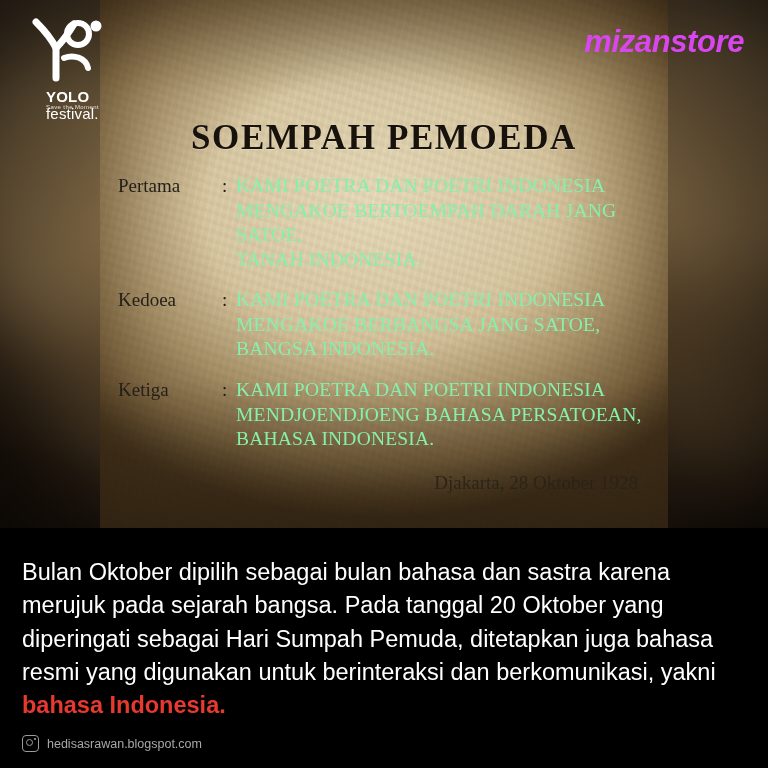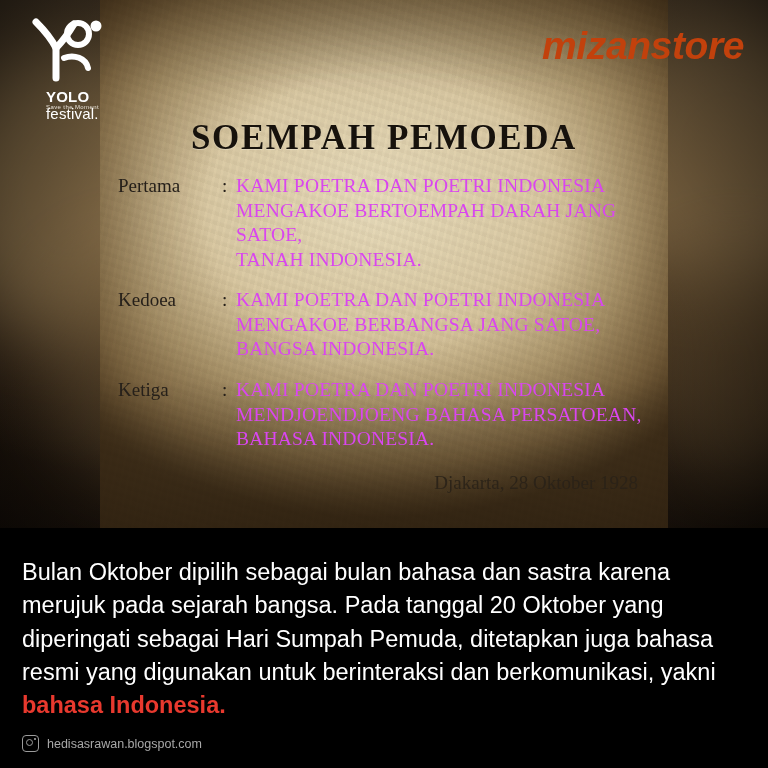--- a/index.html
+++ b/index.html
@@ -123,21 +123,21 @@
     font-family: "Liberation Serif", serif;
     font-size: 19px;
     color: #26201a;
     padding-top: 1px;
   }
   .clause-body {
     flex: 1 1 auto;
     font-family: "Liberation Serif", serif;
     font-size: 19.5px;
     line-height: 1.26;
-    color: #d946ef;
+    color: #86efac;
     letter-spacing: .2px;
     white-space: pre-line;
   }
   .doc-place {
     position: absolute;
     right: 30px;
     bottom: 34px;
     font-family: "Liberation Serif", serif;
     font-size: 19px;
     color: #2a2218;
@@ -171,22 +171,22 @@
     color: #e8e2d8;
     font-size: 6px;
     letter-spacing: .4px;
   }
 
   
   .brand {
     position: absolute;
     right: 24px;
     top: 24px;
-    color: #c2410c;
-    font-size: 39px;
+    color: #d946ef;
+    font-size: 31px;
     font-style: italic;
     font-weight: bold;
     letter-spacing: -0.4px;
   }
 
   
   .caption {
     position: absolute;
     left: 0; right: 0;
     top: 528px;

